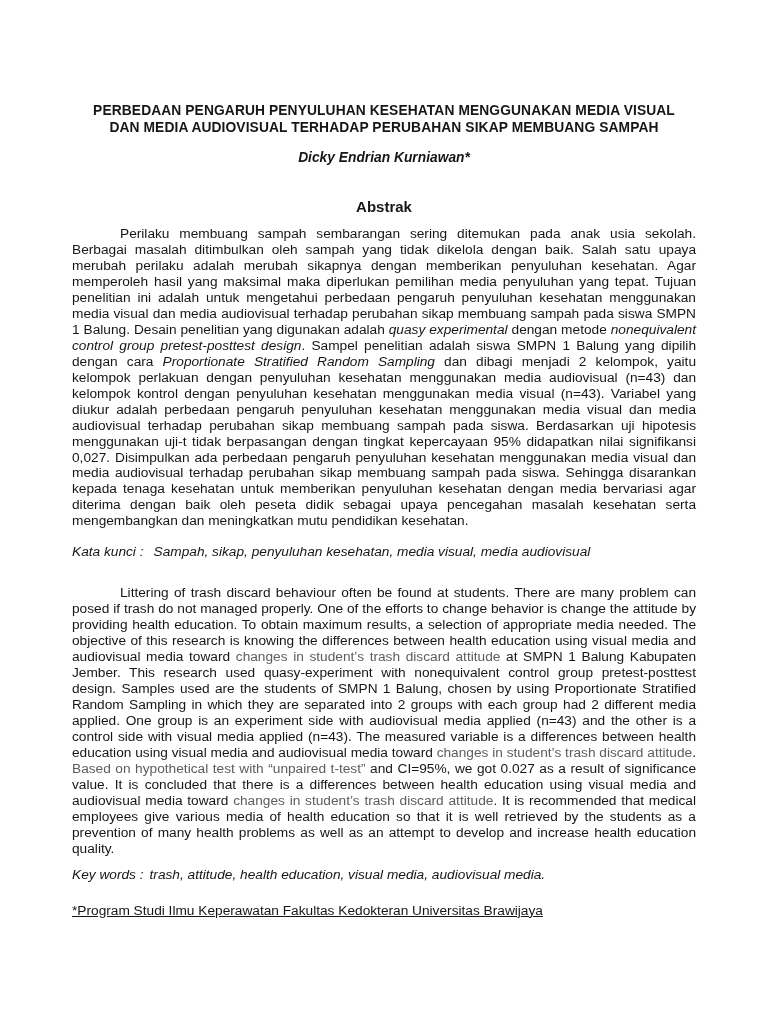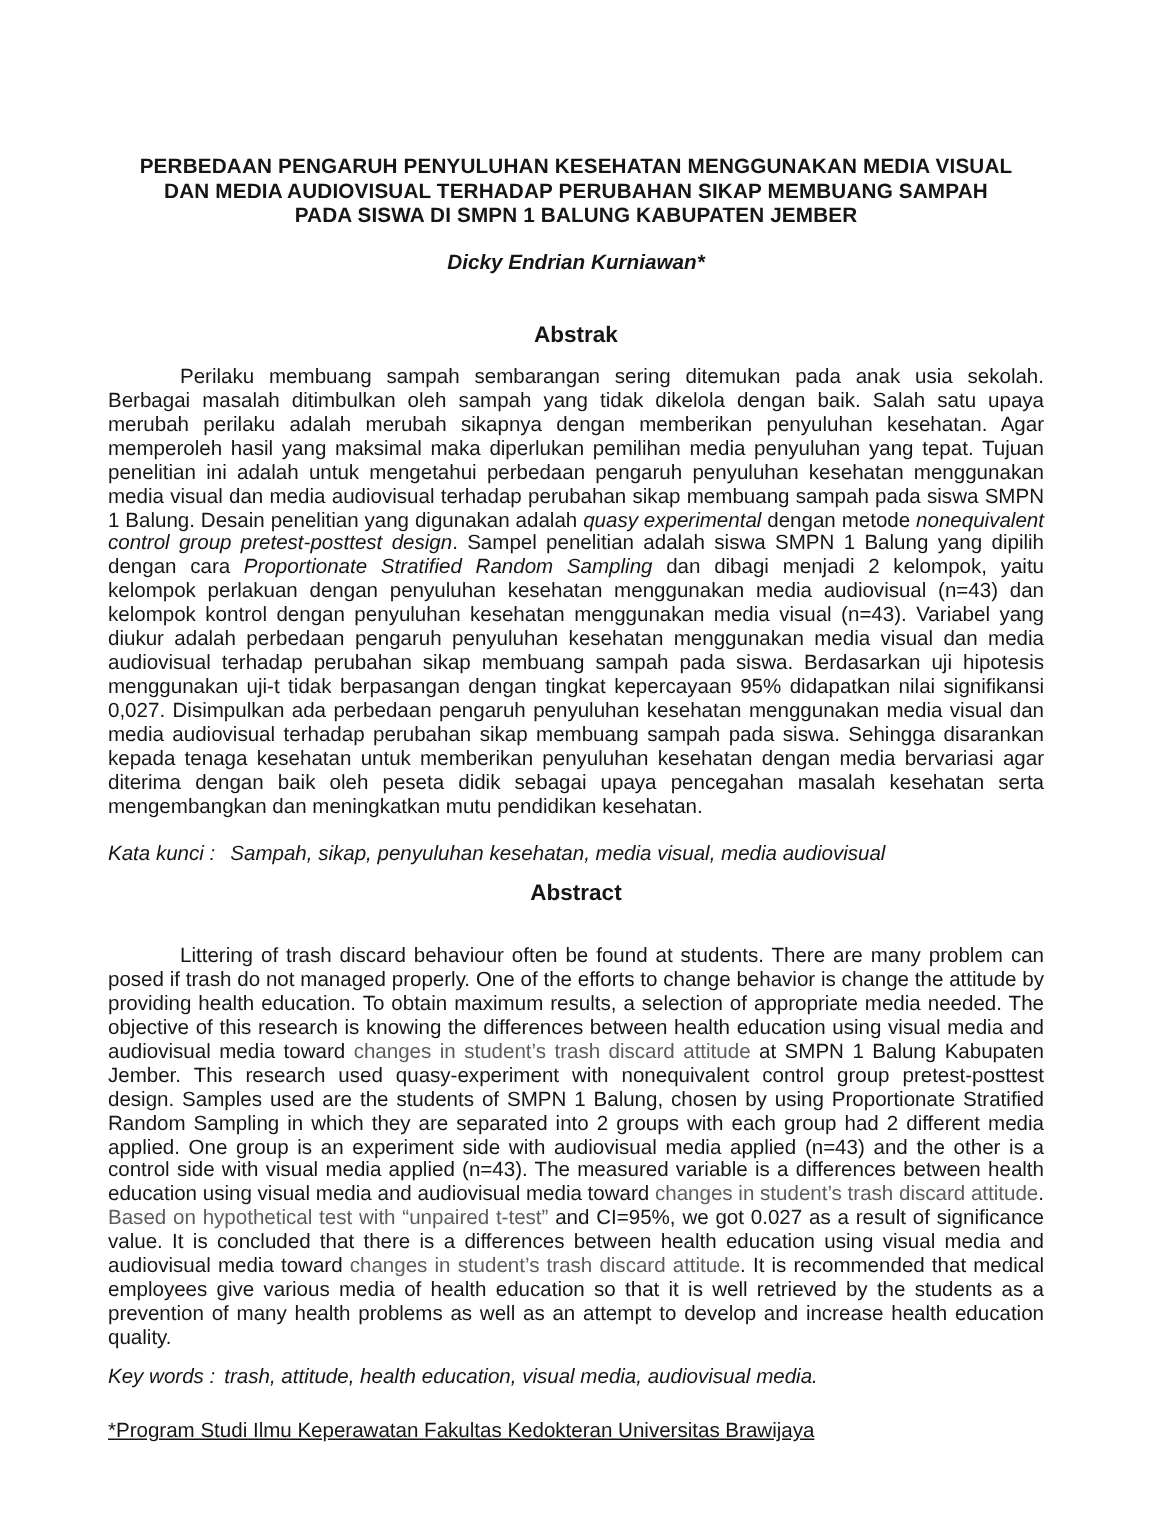--- a/index.html
+++ b/index.html
@@ -72,34 +72,32 @@
   }
 </style>
 </head>
 <body>
 
 <div class="page">
 
   <div class="title-block">
     <div>PERBEDAAN PENGARUH PENYULUHAN KESEHATAN MENGGUNAKAN MEDIA VISUAL</div>
     <div>DAN MEDIA AUDIOVISUAL TERHADAP PERUBAHAN SIKAP MEMBUANG SAMPAH</div>
-    <div>PADA SISWA DI SMPN 1 BALUNG KABUPATEN JEMBER</div>
   </div>
 
   <div class="author">Dicky Endrian Kurniawan*</div>
 
   <div class="section-heading h-abstrak">Abstrak</div>
 
   <p class="para para-id"><span>Perilaku membuang sampah sembarangan sering ditemukan pada anak usia sekolah. Berbagai masalah ditimbulkan oleh sampah yang tidak dikelola dengan baik. Salah satu upaya merubah perilaku adalah merubah sikapnya dengan memberikan penyuluhan kesehatan. Agar memperoleh hasil yang maksimal maka diperlukan pemilihan media penyuluhan yang tepat. Tujuan penelitian ini adalah untuk mengetahui perbedaan pengaruh penyuluhan kesehatan menggunakan media visual dan media audiovisual terhadap perubahan sikap membuang sampah pada siswa SMPN 1 Balung. Desain penelitian yang digunakan adalah </span><span class="seg-italic">quasy experimental</span><span> dengan metode </span><span class="seg-italic">nonequivalent control group pretest-posttest design</span><span>. Sampel penelitian adalah siswa SMPN 1 Balung yang dipilih dengan cara </span><span class="seg-italic">Proportionate Stratified Random Sampling</span><span> dan dibagi menjadi 2 kelompok, yaitu kelompok perlakuan dengan penyuluhan kesehatan menggunakan media audiovisual (n=43) dan kelompok kontrol dengan penyuluhan kesehatan menggunakan media visual (n=43). Variabel yang diukur adalah perbedaan pengaruh penyuluhan kesehatan menggunakan media visual dan media audiovisual terhadap perubahan sikap membuang sampah pada siswa. Berdasarkan uji hipotesis menggunakan uji-t tidak berpasangan dengan tingkat kepercayaan 95% didapatkan nilai signifikansi 0,027. Disimpulkan ada perbedaan pengaruh penyuluhan kesehatan menggunakan media visual dan media audiovisual terhadap perubahan sikap membuang sampah pada siswa. Sehingga disarankan kepada tenaga kesehatan untuk memberikan penyuluhan kesehatan dengan media bervariasi agar diterima dengan baik oleh peseta didik sebagai upaya pencegahan masalah kesehatan serta mengembangkan dan meningkatkan mutu pendidikan kesehatan.</span></p>
 
   <div class="kw-line kw-id">
     <span class="kw-label">Kata kunci :</span><span class="kw-value">Sampah, sikap, penyuluhan kesehatan, media visual, media audiovisual</span>
   </div>
 
-  <div class="section-heading h-abstract">Abstract</div>
 
   <p class="para para-en"><span>Littering of trash discard behaviour often be found at students. There are many problem can posed if trash do not managed properly. One of the efforts to change behavior is change the attitude by providing health education. To obtain maximum results, a selection of appropriate media needed. The objective of this research is knowing the differences between health education using visual media and audiovisual media toward </span><span class="seg-muted">changes in student’s trash discard attitude</span><span> at SMPN 1 Balung Kabupaten Jember. This research used quasy-experiment with nonequivalent control group pretest-posttest design. Samples used are the students of SMPN 1 Balung, chosen by using Proportionate Stratified Random Sampling in which they are separated into 2 groups with each group had 2 different media applied. One group is an experiment side with audiovisual media applied (n=43) and the other is a control side with visual media applied (n=43). The measured variable is a differences between health education using visual media and audiovisual media toward </span><span class="seg-muted">changes in student’s trash discard attitude</span><span>. </span><span class="seg-muted">Based on hypothetical test with “unpaired t-test”</span><span> and CI=95%, we got 0.027 as a result of significance value. It is concluded that there is a differences between health education using visual media and audiovisual media toward </span><span class="seg-muted">changes in student’s trash discard attitude</span><span>. It is recommended that medical employees give various media of health education so that it is well retrieved by the students as a prevention of many health problems as well as an attempt to develop and increase health education quality.</span></p>
 
   <div class="kw-line kw-en">
     <span class="kw-label">Key words :</span><span class="kw-value">trash, attitude, health education, visual media, audiovisual media.</span>
   </div>
 
   <div class="footnote">*Program Studi Ilmu Keperawatan Fakultas Kedokteran Universitas Brawijaya</div>
 
 </div>

